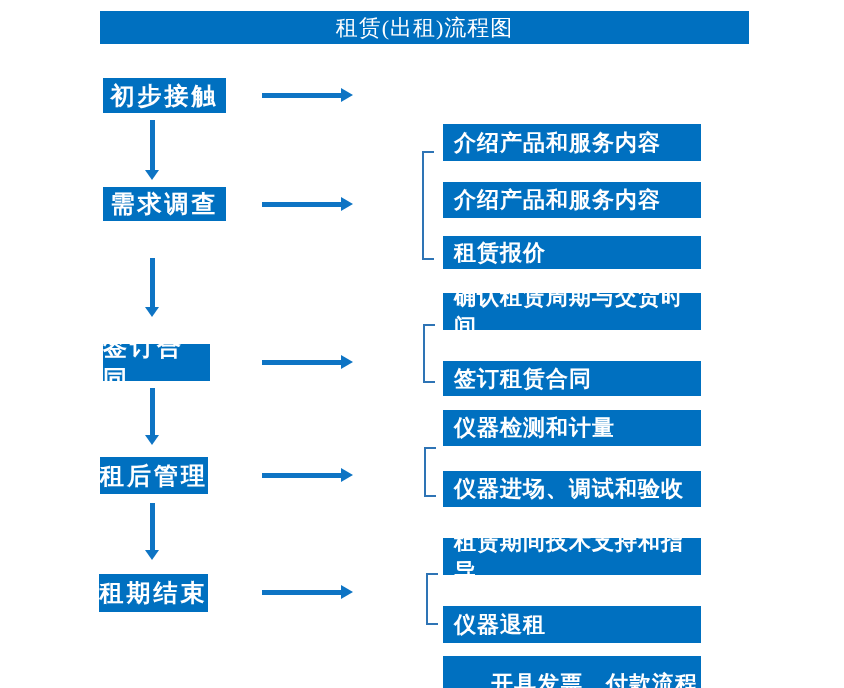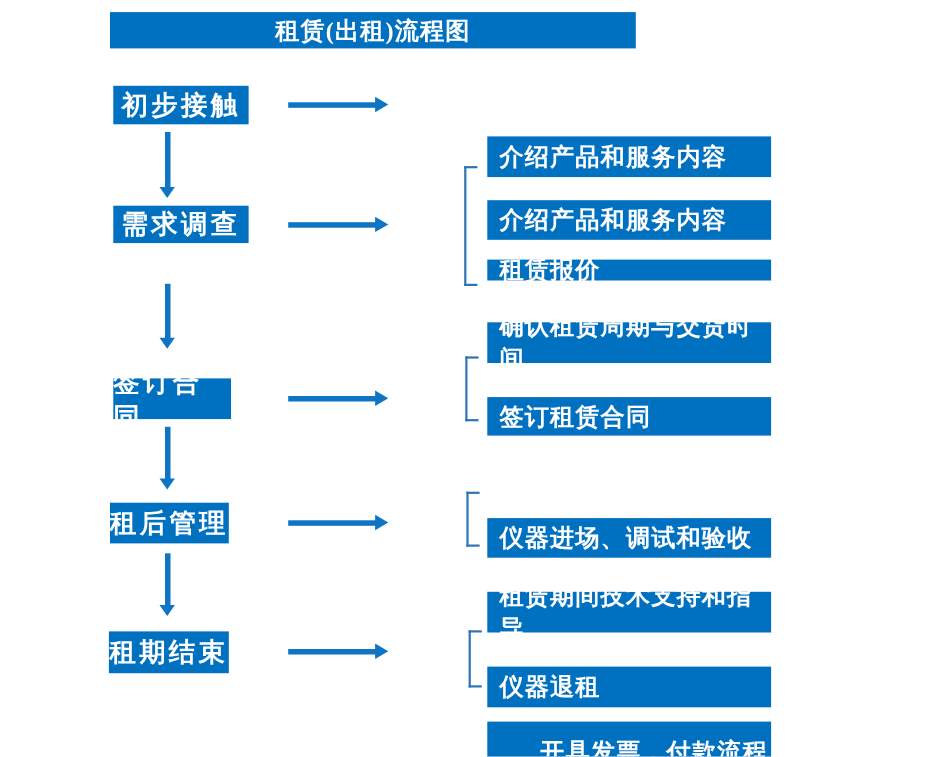--- a/index.html
+++ b/index.html
@@ -17,25 +17,25 @@
   }
   .canvas {
     position: relative;
     width: 844px;
     height: 688px;
     background: var(--bg);
     overflow: hidden;
   }
   .title-bar {
     position: absolute;
-    left: 100px; top: 11px; width: 478px; height: 33px;
+    left: 100px; top: 11px; width: 649px; height: 33px;
     background: var(--box-blue);
     color: var(--text-white);
     font-size: 22px;
-    font-weight: bold;
+    font-weight: normal;
     display: flex;
     align-items: center;
     justify-content: center;
     letter-spacing: 1px;
   }
   .box {
     position: absolute;
     background: var(--box-blue);
     color: var(--text-white);
     font-weight: bold;
@@ -99,23 +99,24 @@
   <div class="title-bar">租赁(出租)流程图</div>
 
   <div class="box stage" style="left:103px; top:78px;  width:123px; height:35px;">初步接触</div>
   <div class="box stage" style="left:103px; top:187px; width:123px; height:34px;">需求调查</div>
   <div class="box stage" style="left:103px; top:344px; width:107px; height:37px;">签订合同</div>
   <div class="box stage" style="left:100px; top:457px; width:108px; height:37px;">租后管理</div>
   <div class="box stage" style="left:99px;  top:574px; width:109px; height:38px;">租期结束</div>
 
   <div class="box output" style="top:76px;  height:37px;">介绍产品和服务内容</div>
   <div class="box output" style="top:134px; height:36px;">介绍产品和服务内容</div>
-  <div class="box output" style="top:188px; height:19px;">租赁报价</div>
+  <div class="box output" style="top:188px; height:33px;">租赁报价</div>
   <div class="box output" style="top:245px; height:37px;">确认租赁周期与交货时间</div>
   <div class="box output" style="top:313px; height:35px;text-align:center;">签订租赁合同</div>
+  <div class="box output" style="top:362px; height:36px;">仪器检测和计量</div>
   <div class="box output" style="top:423px; height:36px;">仪器进场、调试和验收</div>
   <div class="box output" style="top:490px; height:37px;">租赁期间技术支持和指导</div>
   <div class="box output" style="top:558px; height:37px;">仪器退租</div>
   <div class="box output" style="top:608px; height:56px;padding-left:48px;">开具发票，付款流程</div>
 
   <div class="harrow" style="left:262px; top:87px;">
       <div class="shaft"></div>
       <div class="head"></div>
     </div>
   <div class="harrow" style="left:262px; top:196px;">

